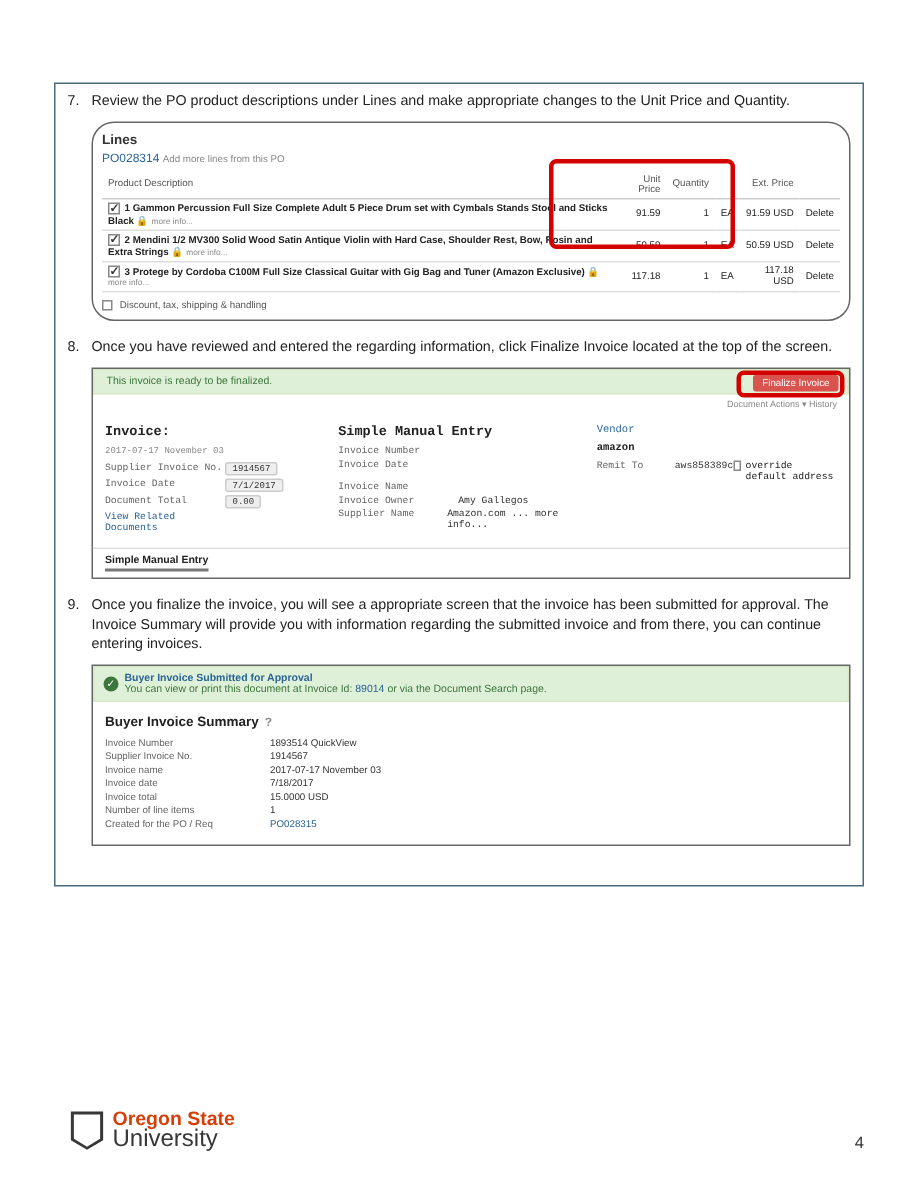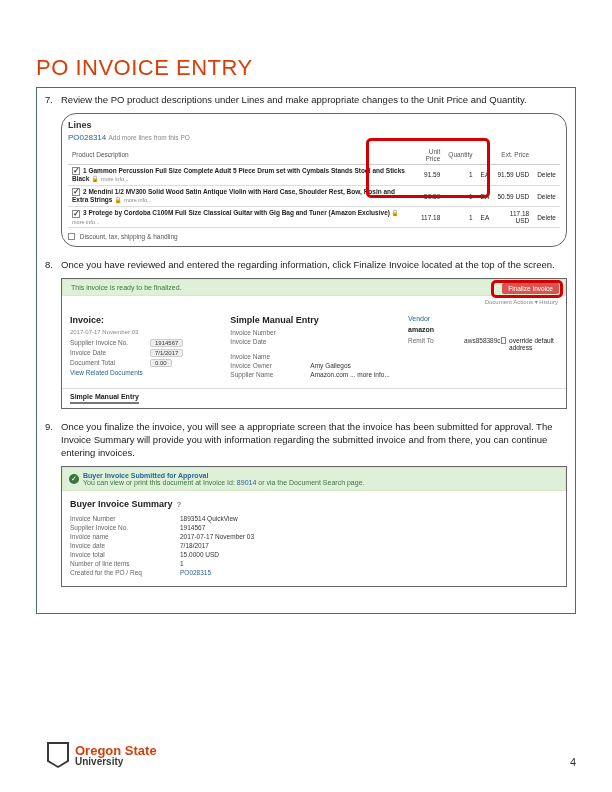--- a/index.html
+++ b/index.html
@@ -74,21 +74,21 @@
   .discount-row { font-size: 6.5px; color: #555; margin-top: 5px; }
   .cb { display:inline-block; width:7px; height:7px; border:1px solid #888; vertical-align:middle; margin-right:3px;}
   .ck { display:inline-block; width:8px; height:8px; border:1px solid #888; vertical-align:middle; margin-right:3px; background:#fff; position:relative;}
   .ck::after{content:"✓"; position:absolute; top:-2px; left:0; font-size:8px; color:#333;}
 
   
   .shot8 { padding: 0; }
   .ready-bar { background: #dff0d8; color: #3c763d; font-size: 7px; padding: 4px 8px; border: 1px solid #d6e9c6; position: relative; }
   .finalize-btn { position: absolute; right: 6px; top: 3px; background: #d9534f; color: #fff; padding: 2px 6px; font-size: 6.5px; border-radius: 2px; }
   .red-8 { border: 3px solid #d40000; border-radius: 5px; position: absolute; right: 2px; top: 0px; width: 72px; height: 18px; }
-  .inv-body { display: flex; font-size: 6.5px; padding: 8px; gap: 4px; }
+  .inv-body { display: flex; font-size: 6.5px; padding: 8px; gap: 4px; font-family: Liberation Mono, monospace; }
   .inv-col { flex: 1; }
   .inv-title { font-size: 9px; font-weight: bold; margin-bottom: 4px; }
   .kv { display: flex; margin-bottom: 2px; }
   .kv .k { width: 80px; color: #666; }
   .kv .v { color: #333; }
   .pill { display:inline-block; background:#eee; border:1px solid #ccc; padding:0 4px; font-size:6px; border-radius:2px;}
   .tab-row { border-top:1px solid #ddd; padding:4px 8px; font-size:7px;}
   .tab-active{ font-weight:bold; border-bottom:2px solid #777; padding-bottom:2px; display:inline-block;}
   .doc-actions { text-align:right; font-size:6px; color:#888; padding:2px 8px;}
 
@@ -123,28 +123,27 @@
     display: flex;
     justify-content: space-between;
     align-items: flex-end;
   }
   .logo { display:flex; align-items:center; gap:6px;margin-left:11px;}
   .shield{ width:22px; height:26px; background:#373737; position:relative; clip-path: polygon(0 0,100% 0,100% 75%,50% 100%,0 75%);}
   .shield::after{content:""; position:absolute; inset:2px; background:#fff; clip-path: polygon(0 0,100% 0,100% 75%,50% 100%,0 75%);}
   .shield-inner{position:absolute; inset:3px; background:#373737; clip-path: polygon(0 0,100% 0,100% 72%,50% 100%,0 72%);}
   .logo-text{ line-height:1; }
   .logo-text .l1{ color:#d73f09; font-size:13px; font-weight:bold;}
-  .logo-text .l2{ color:#373737; font-size:10px; font-weight:bold;}
+  .logo-text .l2{ color:#373737; font-size:16px; font-weight:normal;}
   .pagenum{ font-size:11px; color:#333;}
 </style>
 </head>
 <body>
 
 <div class="page">
-  <div class="title">PO INVOICE ENTRY</div>
 
   <div class="content-border">
 
     <div class="step">
       <div class="step-num">7.</div>
       <div class="step-text">Review the PO product descriptions under Lines and make appropriate changes to the Unit Price and Quantity.</div>
     </div>
 
     <div class="shot shot7-wrap">
       <div class="lines-hdr">Lines</div>

